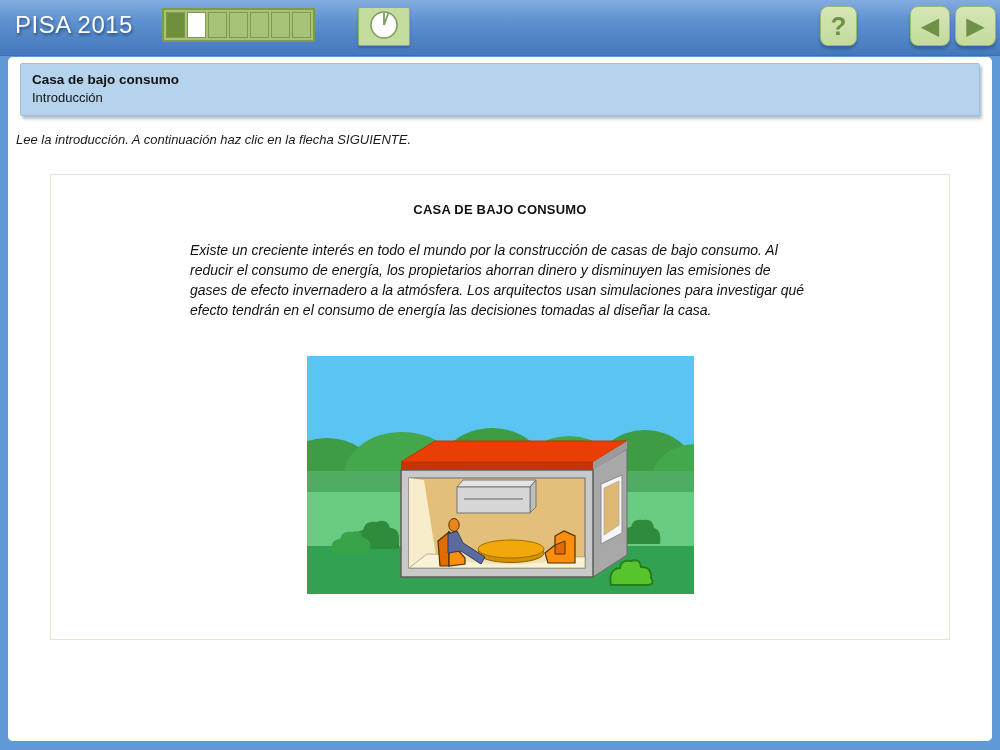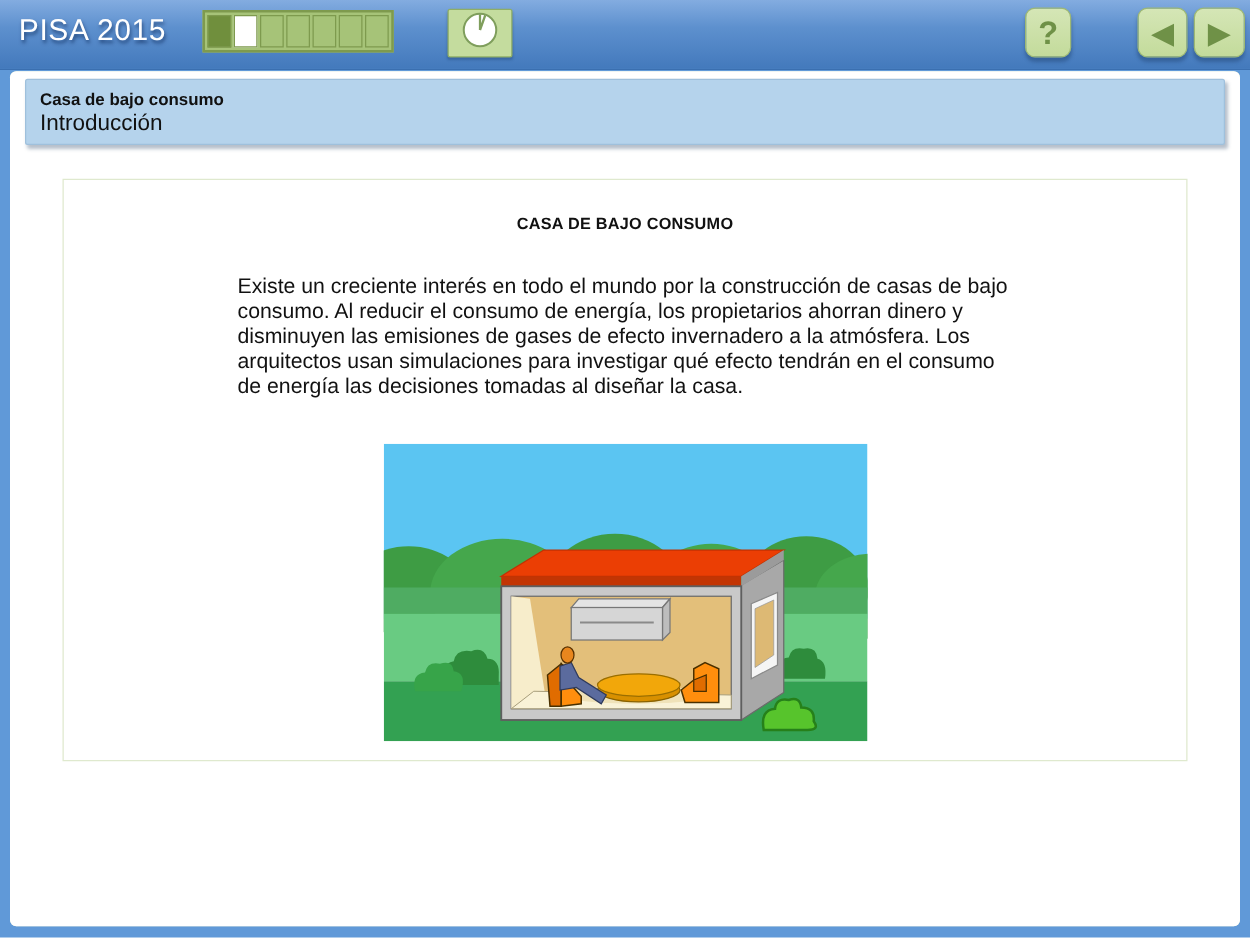--- a/index.html
+++ b/index.html
@@ -60,33 +60,33 @@
     width:100%;height:100%;background:#fff;border-radius:5px;
     padding:6px 4px;overflow:hidden;
   }
   .banner{
     margin:0 8px;background:var(--banner-blue);
     border:1px solid #9FC0DC;border-radius:2px;
     box-shadow:2px 3px 3px rgba(95,115,140,.45);
     padding:7px 11px 8px;
   }
   .banner-title{font-size:13.5px;font-weight:bold;line-height:18px;}
-  .banner-subtitle{font-size:18px;line-height:18px;}
+  .banner-subtitle{font-size:13px;line-height:18px;}
   .instruction{
     margin:16px 0 0 4px;font-size:13px;font-style:italic;color:#1a1a1a;
   }
   .contentbox{
     margin:27px 38px 0;height:466px;border:1px solid #DFE9CE;
     padding-top:27px;
   }
   .stim-heading{
     text-align:center;font-size:13px;font-weight:bold;letter-spacing:.2px;
   }
   .stim-paragraph{
-    width:620px;margin:33px auto 0;font-size:17px;line-height:20px;
+    width:620px;margin:23px auto 0;font-size:14px;line-height:20px;font-style:italic;
   }
   .illustration-wrap{margin:36px auto 0;width:387px;height:238px;}
 </style>
 </head>
 <body>
 
 <div class="header">
   <div class="app-title">PISA 2015</div>
   <div class="progress">
       <div class="psq done"></div>
@@ -117,20 +117,21 @@
 </div>
 
 <div class="frame">
   <div class="panel">
 
     <div class="banner">
       <div class="banner-title">Casa de bajo consumo</div>
       <div class="banner-subtitle">Introducción</div>
     </div>
 
+    <div class="instruction">Lee la introducción. A continuación haz clic en la flecha SIGUIENTE.</div>
 
     <div class="contentbox">
       <div class="stim-heading">CASA DE BAJO CONSUMO</div>
       <div class="stim-paragraph">Existe un creciente interés en todo el mundo por la construcción de casas de bajo consumo. Al reducir el consumo de energía, los propietarios ahorran dinero y disminuyen las emisiones de gases de efecto invernadero a la atmósfera. Los arquitectos usan simulaciones para investigar qué efecto tendrán en el consumo de energía las decisiones tomadas al diseñar la casa.</div>
 
       <div class="illustration-wrap">
         <svg width="387" height="238" viewBox="0 0 387 238">
 
           <rect x="0" y="0" width="387" height="140" fill="#5BC5F2"></rect>
 

